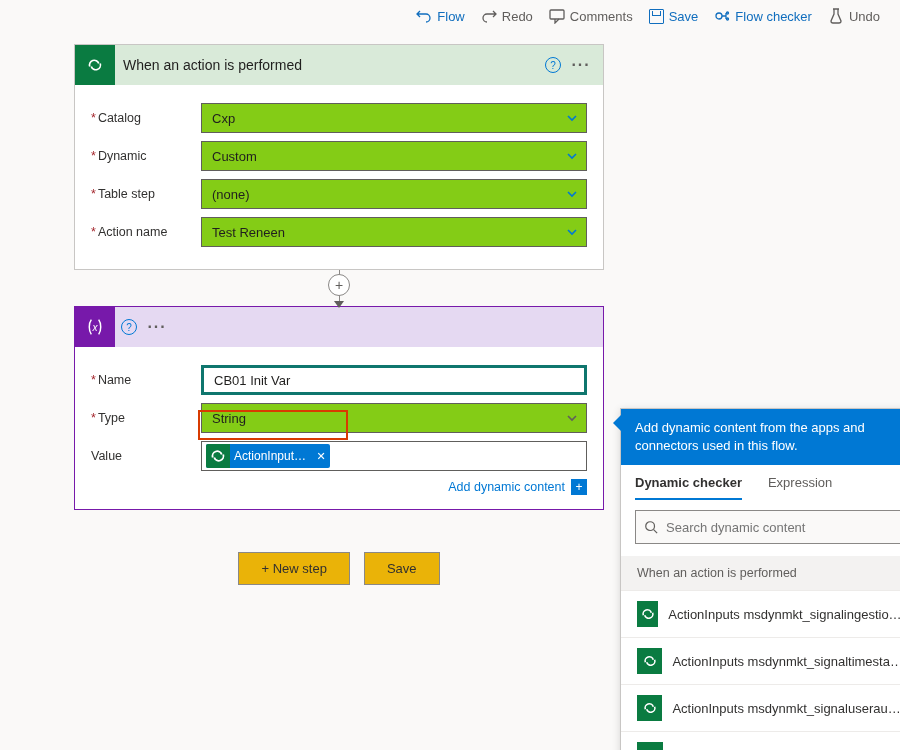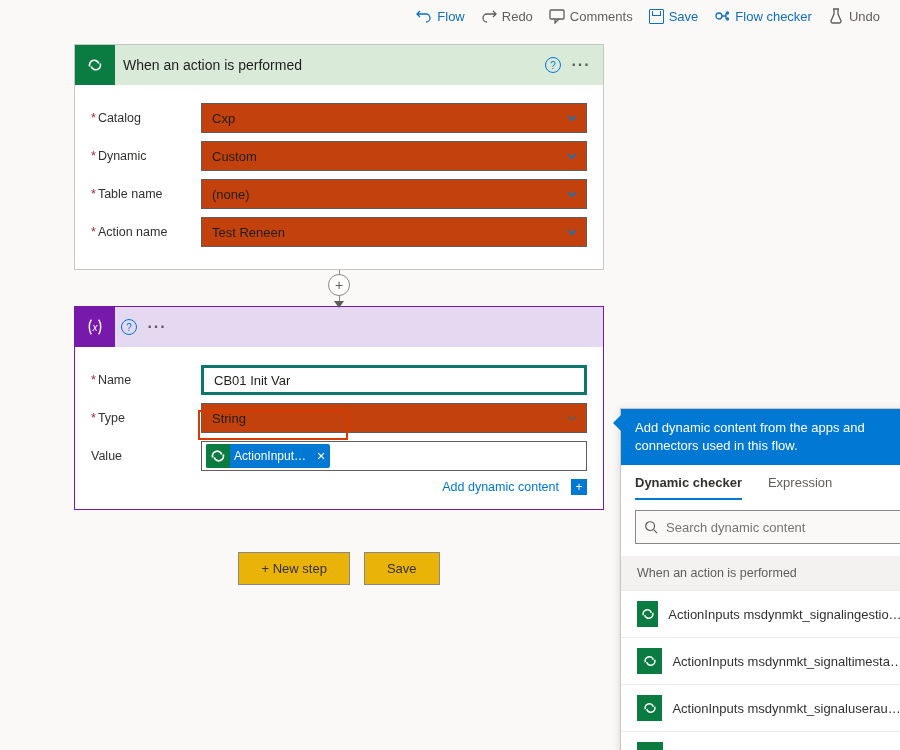--- a/index.html
+++ b/index.html
@@ -34,35 +34,35 @@
 .action .icon-slot svg { color:#fff; width:22px; height:22px; }
 .action { border:1px solid #7719aa; }
 
 
 .step-body { padding: 10px 16px 14px 16px; }
 .row { display:flex; align-items:center; margin:8px 0; }
 .row .label { width: 110px; font-size: 12.5px; color:#323130; }
 .row .label .req { color:#a4262c; margin-right:2px; }
 .row .control { flex:1; position:relative; }
 
-.dropdown { height:30px; border:1px solid #605e5c; display:flex; align-items:center; padding:0 28px 0 10px; font-size:13px; color:#201f1e; cursor:pointer; position:relative; background:#c2410c; }
+.dropdown { height:30px; border:1px solid #605e5c; display:flex; align-items:center; padding:0 28px 0 10px; font-size:13px; color:#201f1e; cursor:pointer; position:relative; background:#84cc16; }
 .dropdown .chev { position:absolute; right:8px; top:50%; transform:translateY(-50%); color:#0078d4; }
 .dropdown.grey-chev .chev { color:#605e5c; }
 
 .text-input { height:30px; width:100%; border:3px solid #0f766e; padding:0 10px; font-size:13px; color:#201f1e; }
 
 
 .token-row .control { border:1px solid #605e5c; min-height:30px; display:flex; align-items:center; padding:2px 4px; }
 .token-highlight { border:2px solid #d83b01; position:absolute; left:198px; top:378px; width:150px; height:30px; pointer-events:none; }
 .token-pill { display:inline-flex; align-items:center; background:#0078d4; color:#fff; font-size:12px; height:24px; border-radius:2px; overflow:hidden; }
 .token-pill .tk-icon { width:24px; height:24px; background:#0a7b41; display:flex; align-items:center; justify-content:center; }
 .token-pill .tk-text { padding:0 4px; white-space:nowrap; max-width:82px; overflow:hidden; text-overflow:ellipsis; }
 .token-pill .tk-close { width:18px; height:24px; display:flex; align-items:center; justify-content:center; cursor:pointer; font-size:11px; }
 
-.add-dynamic { display:flex; align-items:center; justify-content:flex-end; gap:12px; font-size:12.5px; color:#0078d4; margin-top:6px; cursor:pointer; }
+.add-dynamic { display:flex; align-items:center; justify-content:flex-end; gap:6px; font-size:12.5px; color:#0078d4; margin-top:6px; cursor:pointer; }
 .add-dynamic .plus-box { width:16px; height:16px; background:#0078d4; color:#fff; display:flex; align-items:center; justify-content:center; font-size:12px; }
 
 
 .connector { position:relative; width:530px; margin-left:74px; height:36px; }
 .connector .line { position:absolute; left:50%; top:0; width:0; height:32px; border-left:1px solid #8a8886; }
 .connector .add-btn { position:absolute; left:50%; top:4px; transform:translateX(-50%); width:22px; height:22px; border-radius:50%; border:1px solid #8a8886; background:#fff; display:flex; align-items:center; justify-content:center; font-size:14px; color:#605e5c; cursor:pointer; }
 .connector .arrow-head { position:absolute; left:50%; bottom:-2px; transform:translateX(-50%); width:0; height:0; border-left:5px solid transparent; border-right:5px solid transparent; border-top:7px solid #605e5c; }
 
 
 .footer-btns { width:530px; margin-left:74px; display:flex; justify-content:center; gap:14px; margin-top:42px; }
@@ -165,21 +165,21 @@
         <div class="control">
           <div class="dropdown">
             <span>Custom</span>
             <svg class="chev" width="12" height="12" viewBox="0 0 12 12" fill="none" stroke="currentColor" stroke-width="1.6">
                 <path d="M2 4 L6 8 L10 4"></path>
               </svg>
           </div>
         </div>
       </div>
       <div class="row">
-        <div class="label"><span class="req">*</span><span>Table name</span></div>
+        <div class="label"><span class="req">*</span><span>Table step</span></div>
         <div class="control">
           <div class="dropdown">
             <span>(none)</span>
             <svg class="chev" width="12" height="12" viewBox="0 0 12 12" fill="none" stroke="currentColor" stroke-width="1.6">
                 <path d="M2 4 L6 8 L10 4"></path>
               </svg>
           </div>
         </div>
       </div>
       <div class="row">

